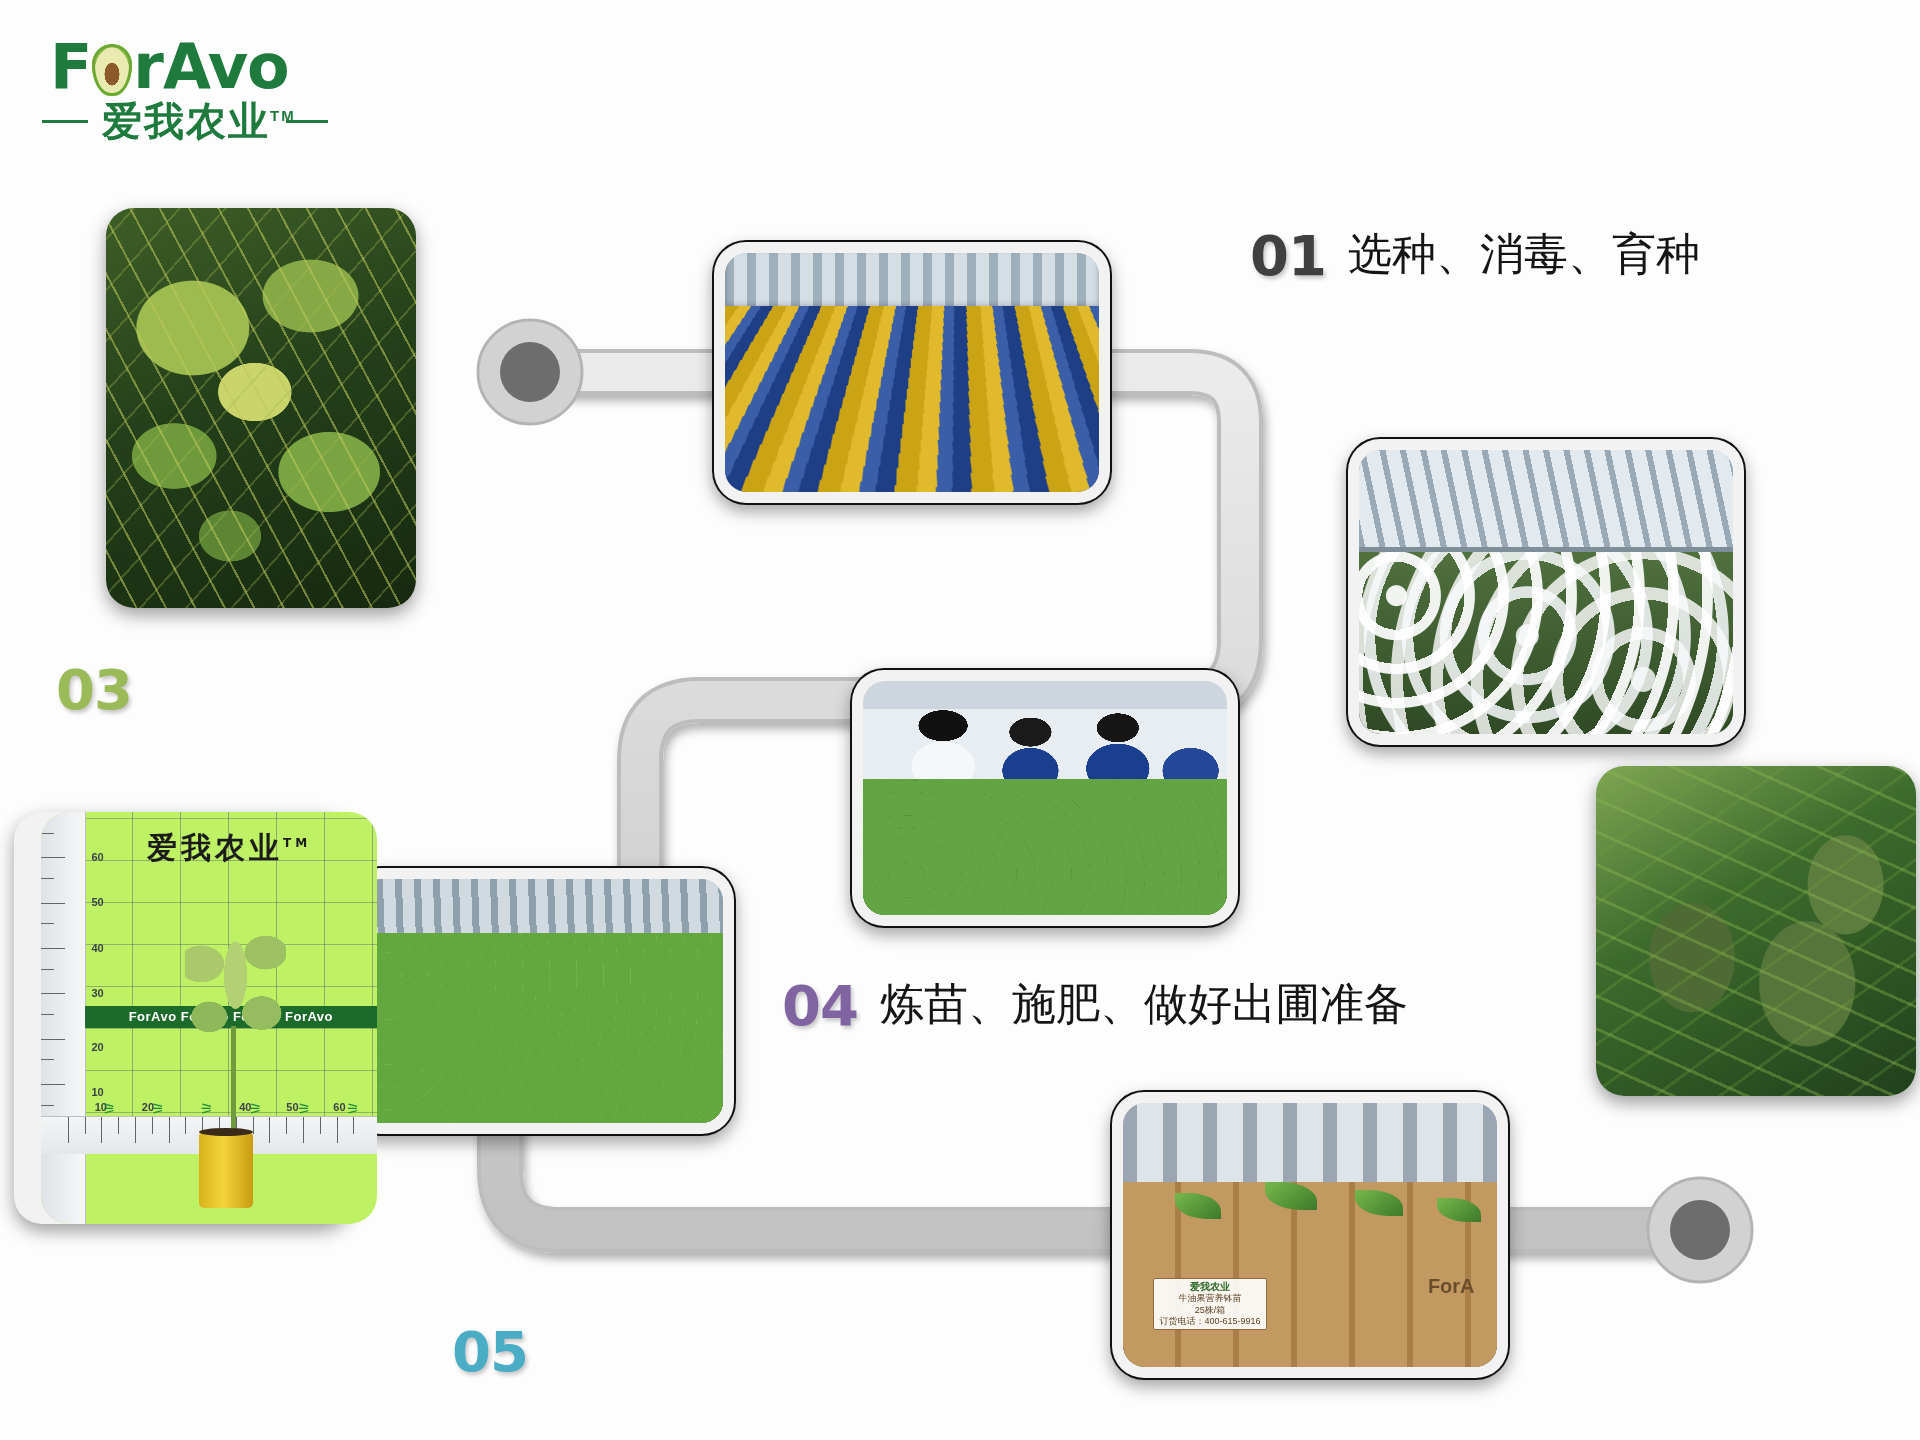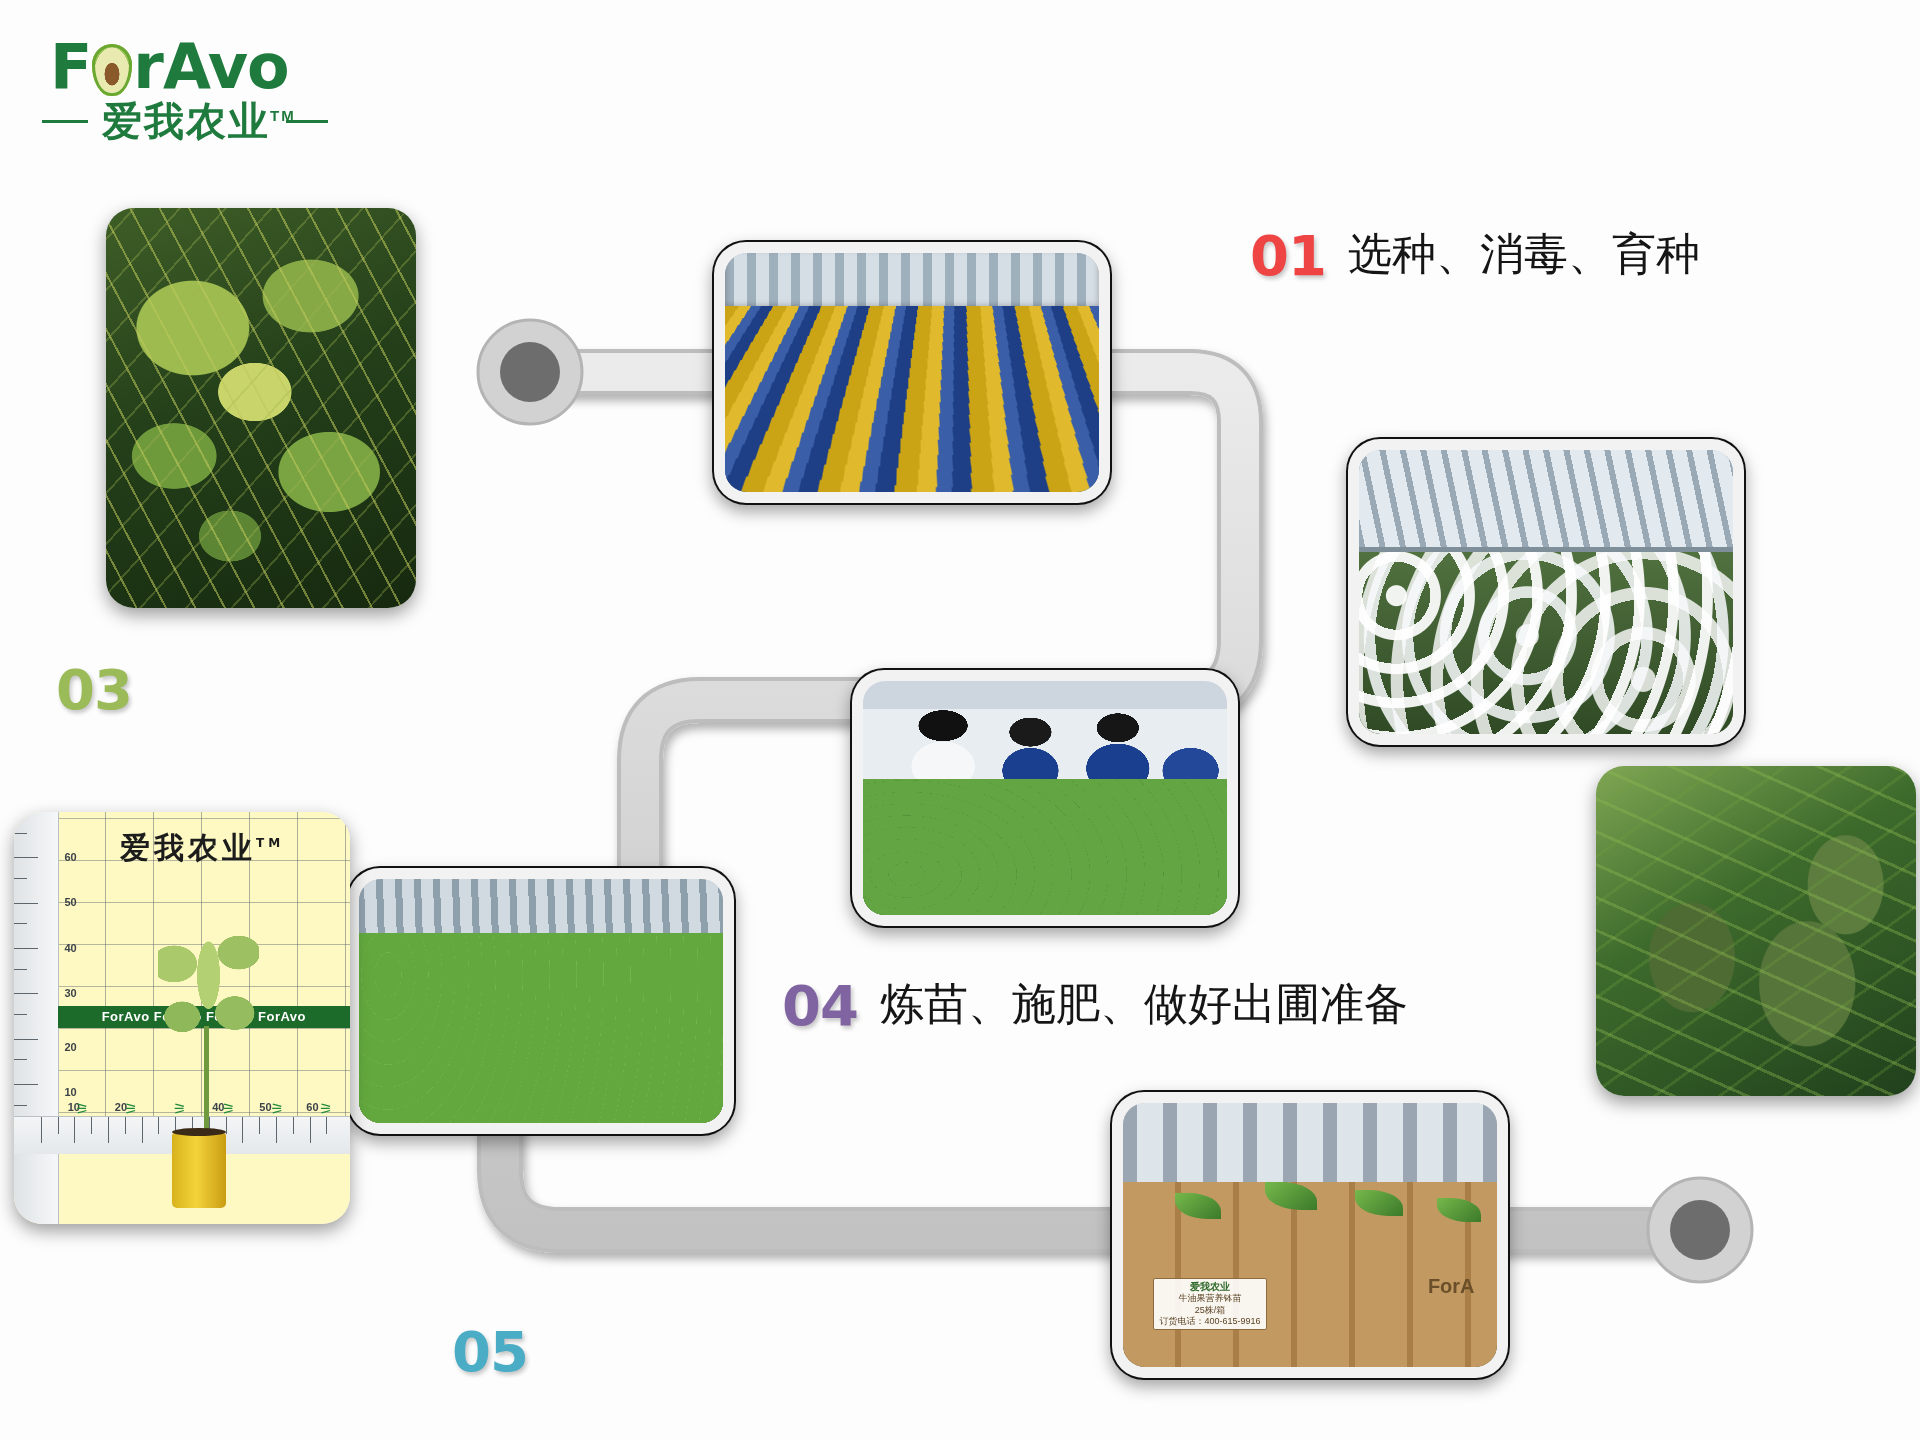--- a/index.html
+++ b/index.html
@@ -200,21 +200,21 @@
     background:rgba(255,255,255,.9);border:1px solid #8d6b3d;
     font-size:9px;line-height:1.25;text-align:center;color:#5b4424;padding:2px 0;
     border-radius:2px;z-index:3;
   }
   .box-label b{font-size:10px;color:#2f6a2b;}
   .box-leaf{
     position:absolute;z-index:2;border-radius:0 70% 0 70%;
     background:linear-gradient(140deg,#76b84b,#3c7a2a);
   }
   
-  .ph-ruler{background:#fef9c3;}
+  .ph-ruler{background:#bef264;margin-left:27px;}
   .ruler-head{
     position:absolute;left:16%;top:4%;right:4%;
     font-size:30px;font-weight:bold;color:#1c1c1c;letter-spacing:4px;
     font-family:"DejaVu Sans",sans-serif;text-align:center;white-space:nowrap;
   }
   .ruler-head sup{font-size:12px;}
   .v-ruler{
     position:absolute;left:0;top:0;bottom:0;width:13%;
     background:linear-gradient(90deg,#dfe3e6,#f6f7f8);
     border-right:1px solid #b9c0c6;
@@ -454,21 +454,21 @@
       </div>
       <div class="h-num" style="left:16%;bottom:27%">10</div>
       <div class="h-num" style="left:30%;bottom:27%">20</div>
       <div class="h-num" style="left:59%;bottom:27%">40</div>
       <div class="h-num" style="left:73%;bottom:27%">50</div>
       <div class="h-num" style="left:87%;bottom:27%">60</div>
     </div>
   </div>
 
   <div class="step" style="left:1250px;top:228px;">
-    <span class="num" style="color:#ef4444">01</span>
+    <span class="num" style="color:#404040">01</span>
     <span class="txt">选种、消毒、育种</span>
   </div>
 
 
   <div class="step" style="left:56px;top:662px;text-align:right;">
     <span class="num" style="color:#9bbb59">03</span>
   </div>
 
   <div class="step" style="left:782px;top:978px;">
     <span class="num" style="color:#8064a2">04</span>

